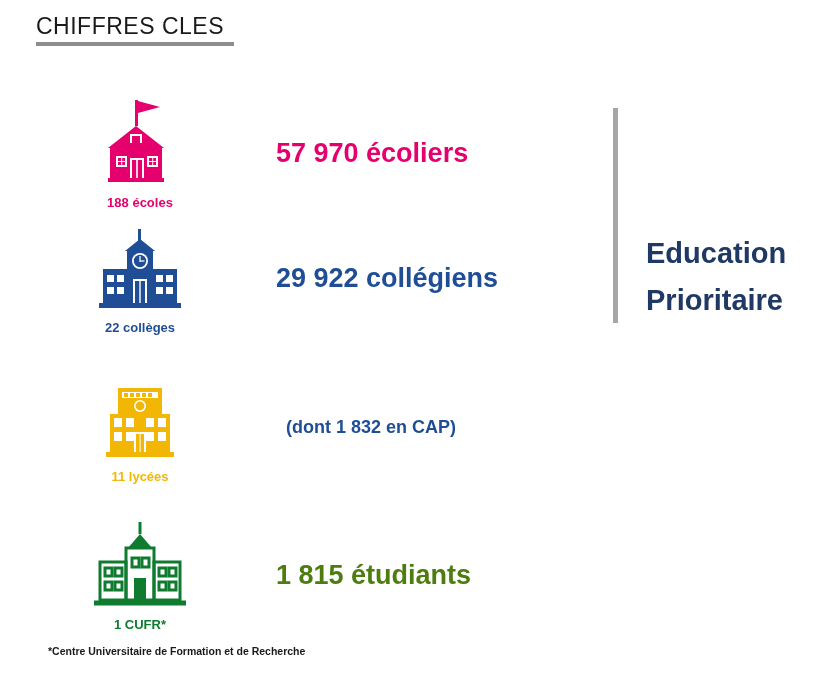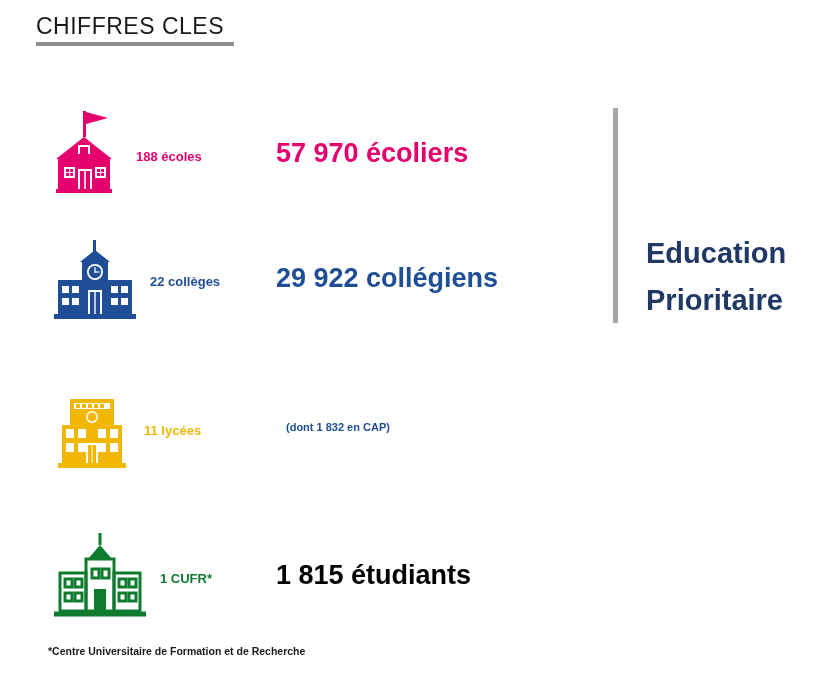--- a/index.html
+++ b/index.html
@@ -45,21 +45,21 @@
     align-items: center;
   }
   .row-1 { top: 78px; }
   .row-2 { top: 203px; }
   .row-3 { top: 352px; }
   .row-4 { top: 500px; }
 
   .icon-col {
     width: 200px;
     display: flex;
-    flex-direction: row;
+    flex-direction: column;
     align-items: center;
     justify-content: flex-start;
   }
   .icon-box {
     height: 92px;
     display: flex;
     align-items: flex-end;
     justify-content: center;
   }
   .icon-caption {
@@ -72,21 +72,21 @@
     padding-left: 36px;
     display: flex;
     align-items: flex-start;
   }
   .stat-main {
     font-size: 27px;
     font-weight: bold;
     white-space: nowrap;
   }
   .stat-note {
-    font-size: 11px;
+    font-size: 18px;
     font-weight: bold;
     margin-left: 10px;
     white-space: nowrap;
   }
 
   
   .right-block {
     position: absolute;
     left: 580px;
     top: 108px;
@@ -256,21 +256,21 @@
           <rect x="89" y="50" width="7" height="8"></rect>
           <rect x="79" y="64" width="7" height="8"></rect>
           <rect x="89" y="64" width="7" height="8"></rect>
           <line x1="14" y1="85" x2="106" y2="85" stroke-width="5"></line>
         </g>
       </svg>
     </div>
     <div class="icon-caption" style="color:#0E7B2F">1 CUFR*</div>
   </div>
   <div class="stat-col">
-    <span class="stat-main" style="color:#000000">1 815 étudiants</span>
+    <span class="stat-main" style="color:#4d7c0f">1 815 étudiants</span>
     <span class="stat-note" style="color:#0E7B2F"></span>
   </div>
 </div>
 
 <div class="right-block">
   <div class="vrule"></div>
   <div class="right-text">
     <div>Education</div>
     <div>Prioritaire</div>
   </div>

